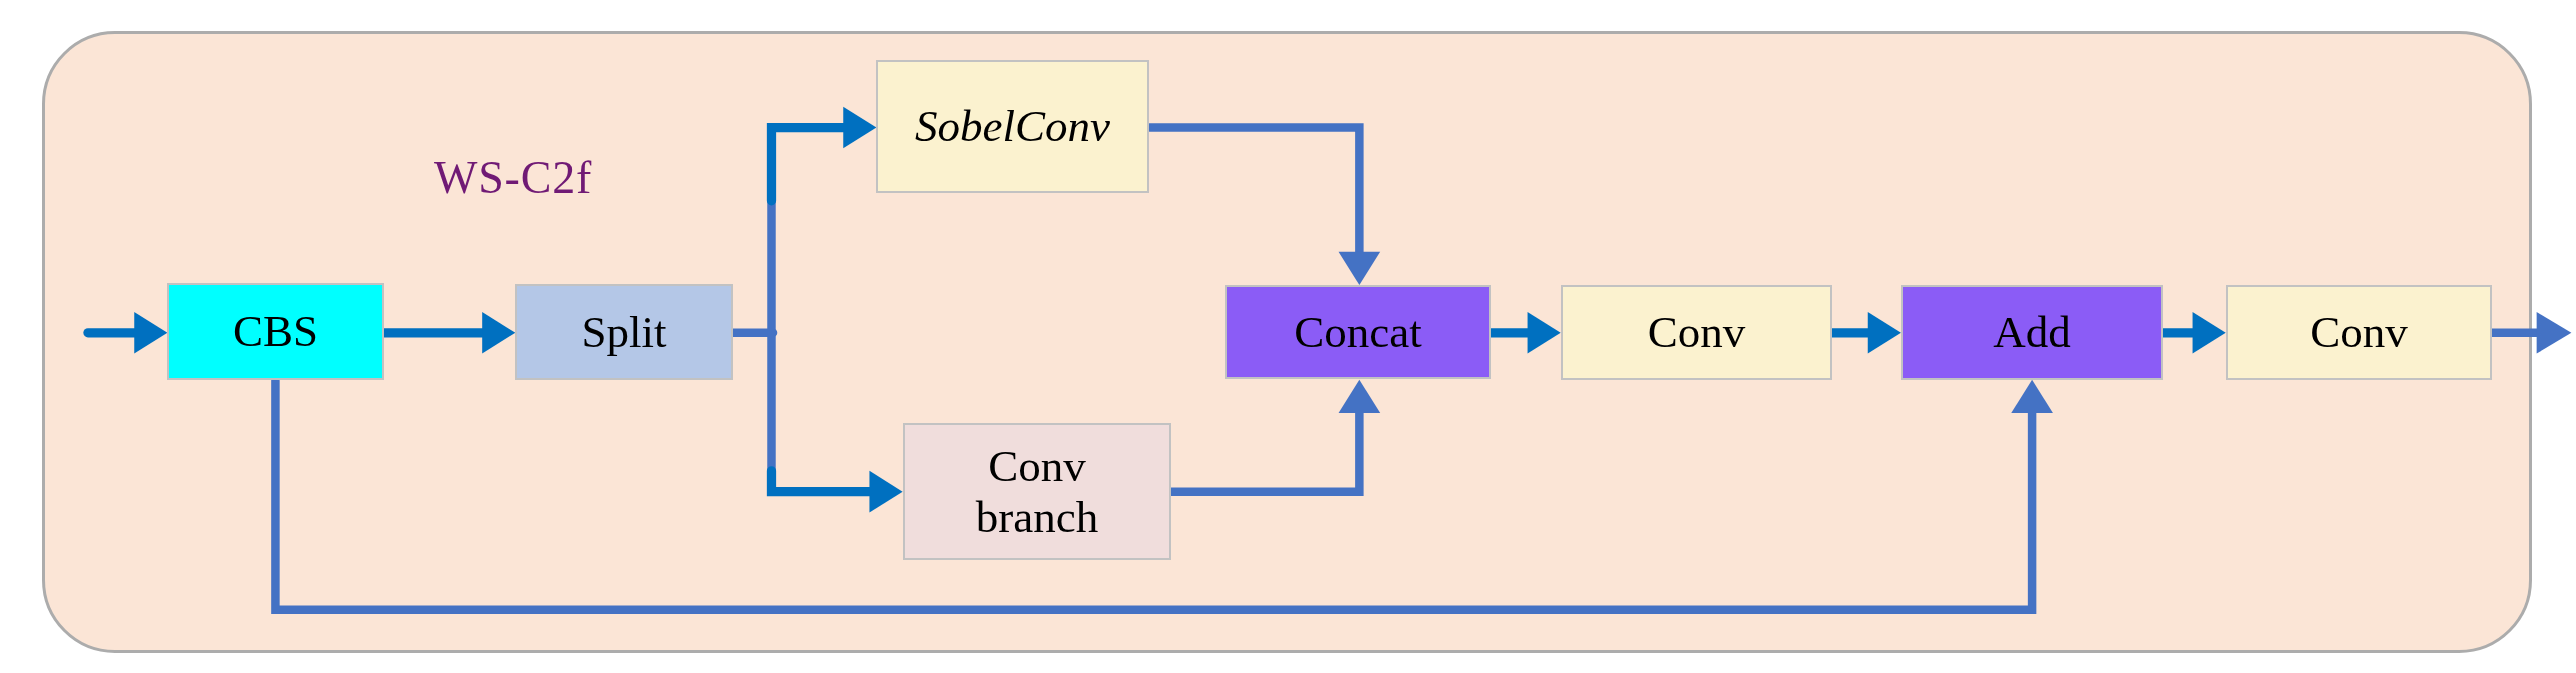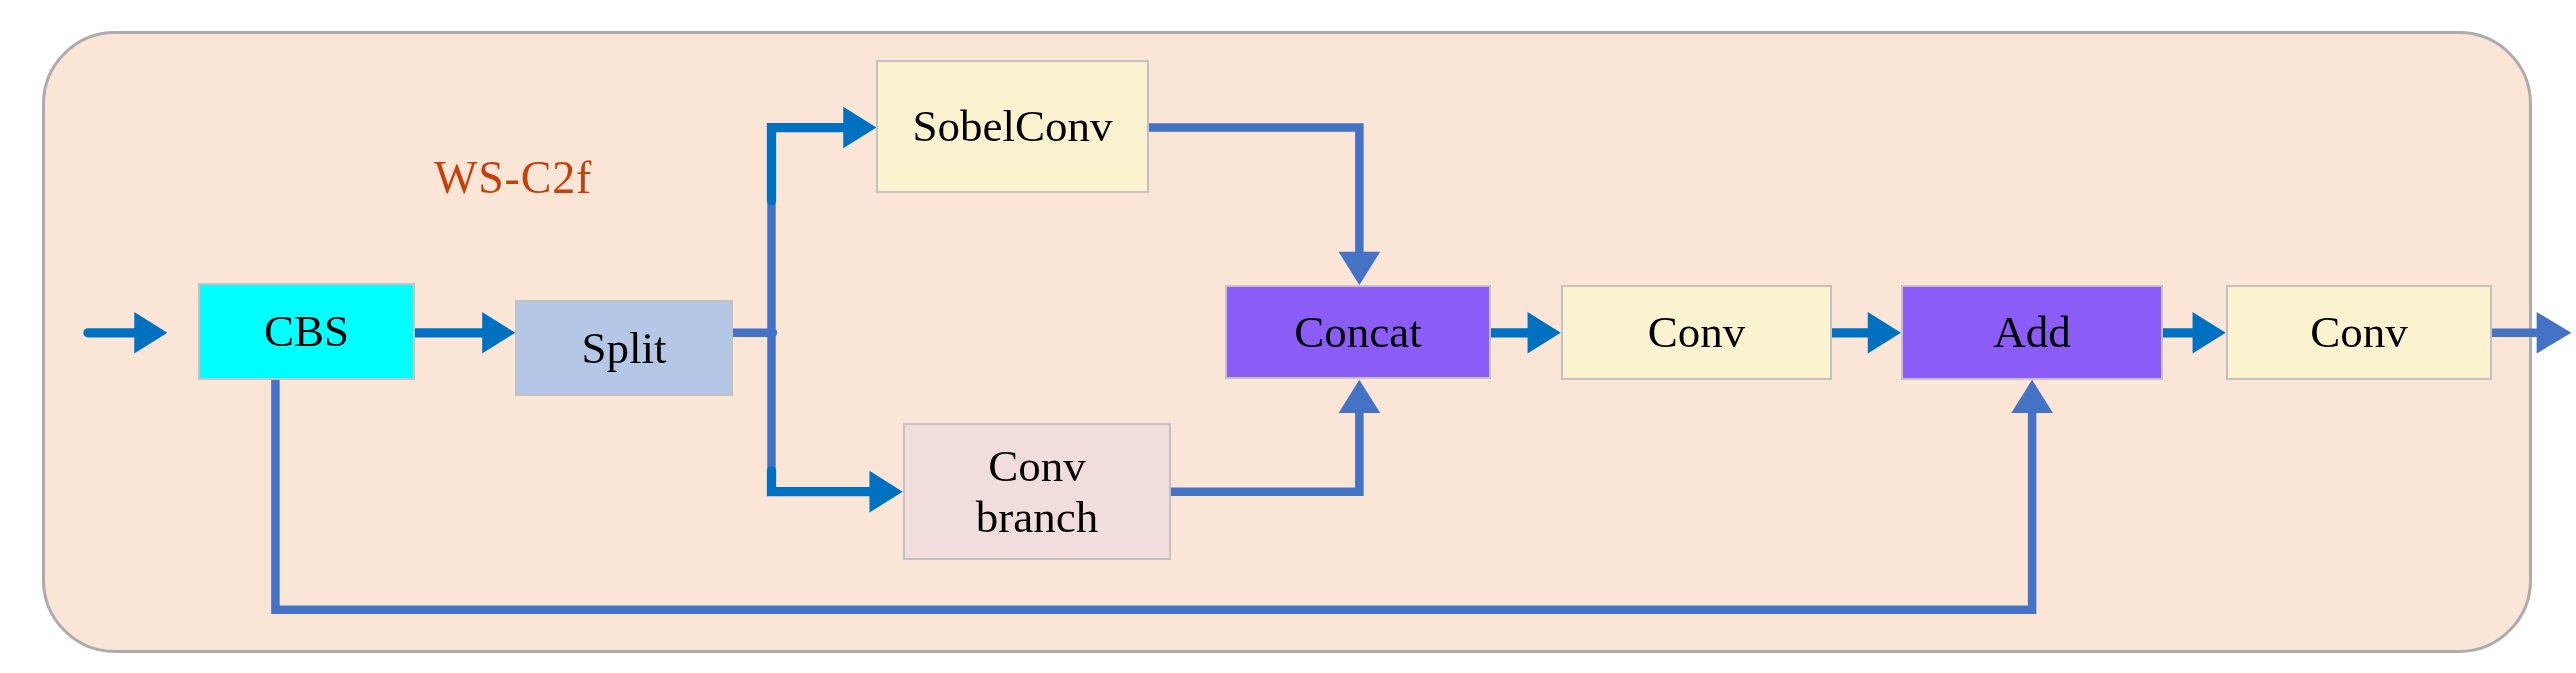--- a/index.html
+++ b/index.html
@@ -1,26 +1,26 @@
 <!DOCTYPE html>
 <html style="font-size:12.3px"><head>
 <meta charset="utf-8">
 <style>
   html,body{margin:0;padding:0;background:#ffffff;}
   .stage{position:relative;width:2576px;height:674px;background:#ffffff;overflow:hidden;
          font-family:"Liberation Serif","DejaVu Serif",serif;}
   .frame{position:absolute;left:42px;top:31px;width:2490px;height:622px;
          background:#FBE5D6;border:3.1px solid #ACACAC;border-radius:73px;box-sizing:border-box;}
-  .title{position:absolute;left:434px;top:151px;font-size:46px;color:#c2410c;letter-spacing:0.8px;}
+  .title{position:absolute;left:434px;top:151px;font-size:46px;color:#701a75;letter-spacing:0.8px;}
   .node{position:absolute;border:2.3px solid #C2C2C2;box-sizing:border-box;
         display:flex;align-items:center;justify-content:center;
         font-size:45px;color:#000;text-align:center;white-space:pre-line;line-height:1.12;}
-  .n-cbs       {left:167px; top:283px; width:217px; height:97px; background:#00FFFF;margin-left:31px;}
-  .n-split     {left:515px; top:284px; width:218px; height:96px; background:#B4C7E7;margin-top:16px;}
-  .n-sobelconv {left:876px;top:60px;  width:273px; height:133px; background:#FBF2CF;}
+  .n-cbs       {left:167px; top:283px; width:217px; height:97px; background:#00FFFF;}
+  .n-split     {left:515px; top:284px; width:218px; height:96px; background:#B4C7E7;}
+  .n-sobelconv {left:876px;top:60px;  width:273px; height:133px; background:#FBF2CF;font-style:italic;}
   .n-convbranch{left:903px;top:423px; width:268px; height:137px; background:#F0DDDC;}
   .n-concat    {left:1225px;top:285px; width:266px; height:94px; background:#8b5cf6;}
   .n-conv1     {left:1561px;top:285px; width:271px; height:95px; background:#FBF2CF;}
   .n-add      {left:1901px;top:285px; width:262px; height:95px; background:#8b5cf6;}
   .n-conv2     {left:2226px;top:285px; width:266px; height:95px; background:#FBF2CF;}
   svg.wires{position:absolute;left:0;top:0;width:2576px;height:674px;pointer-events:none;}
   .wire-muted{stroke:#4472C4;stroke-width:11;fill:none;stroke-linejoin:miter;stroke-linecap:round;}
   .wire-bright{stroke:#0070C0;stroke-width:12;fill:none;stroke-linejoin:miter;stroke-linecap:round;}
   .head-muted{fill:#4472C4;stroke:none;}
   .head-bright{fill:#0070C0;stroke:none;}

